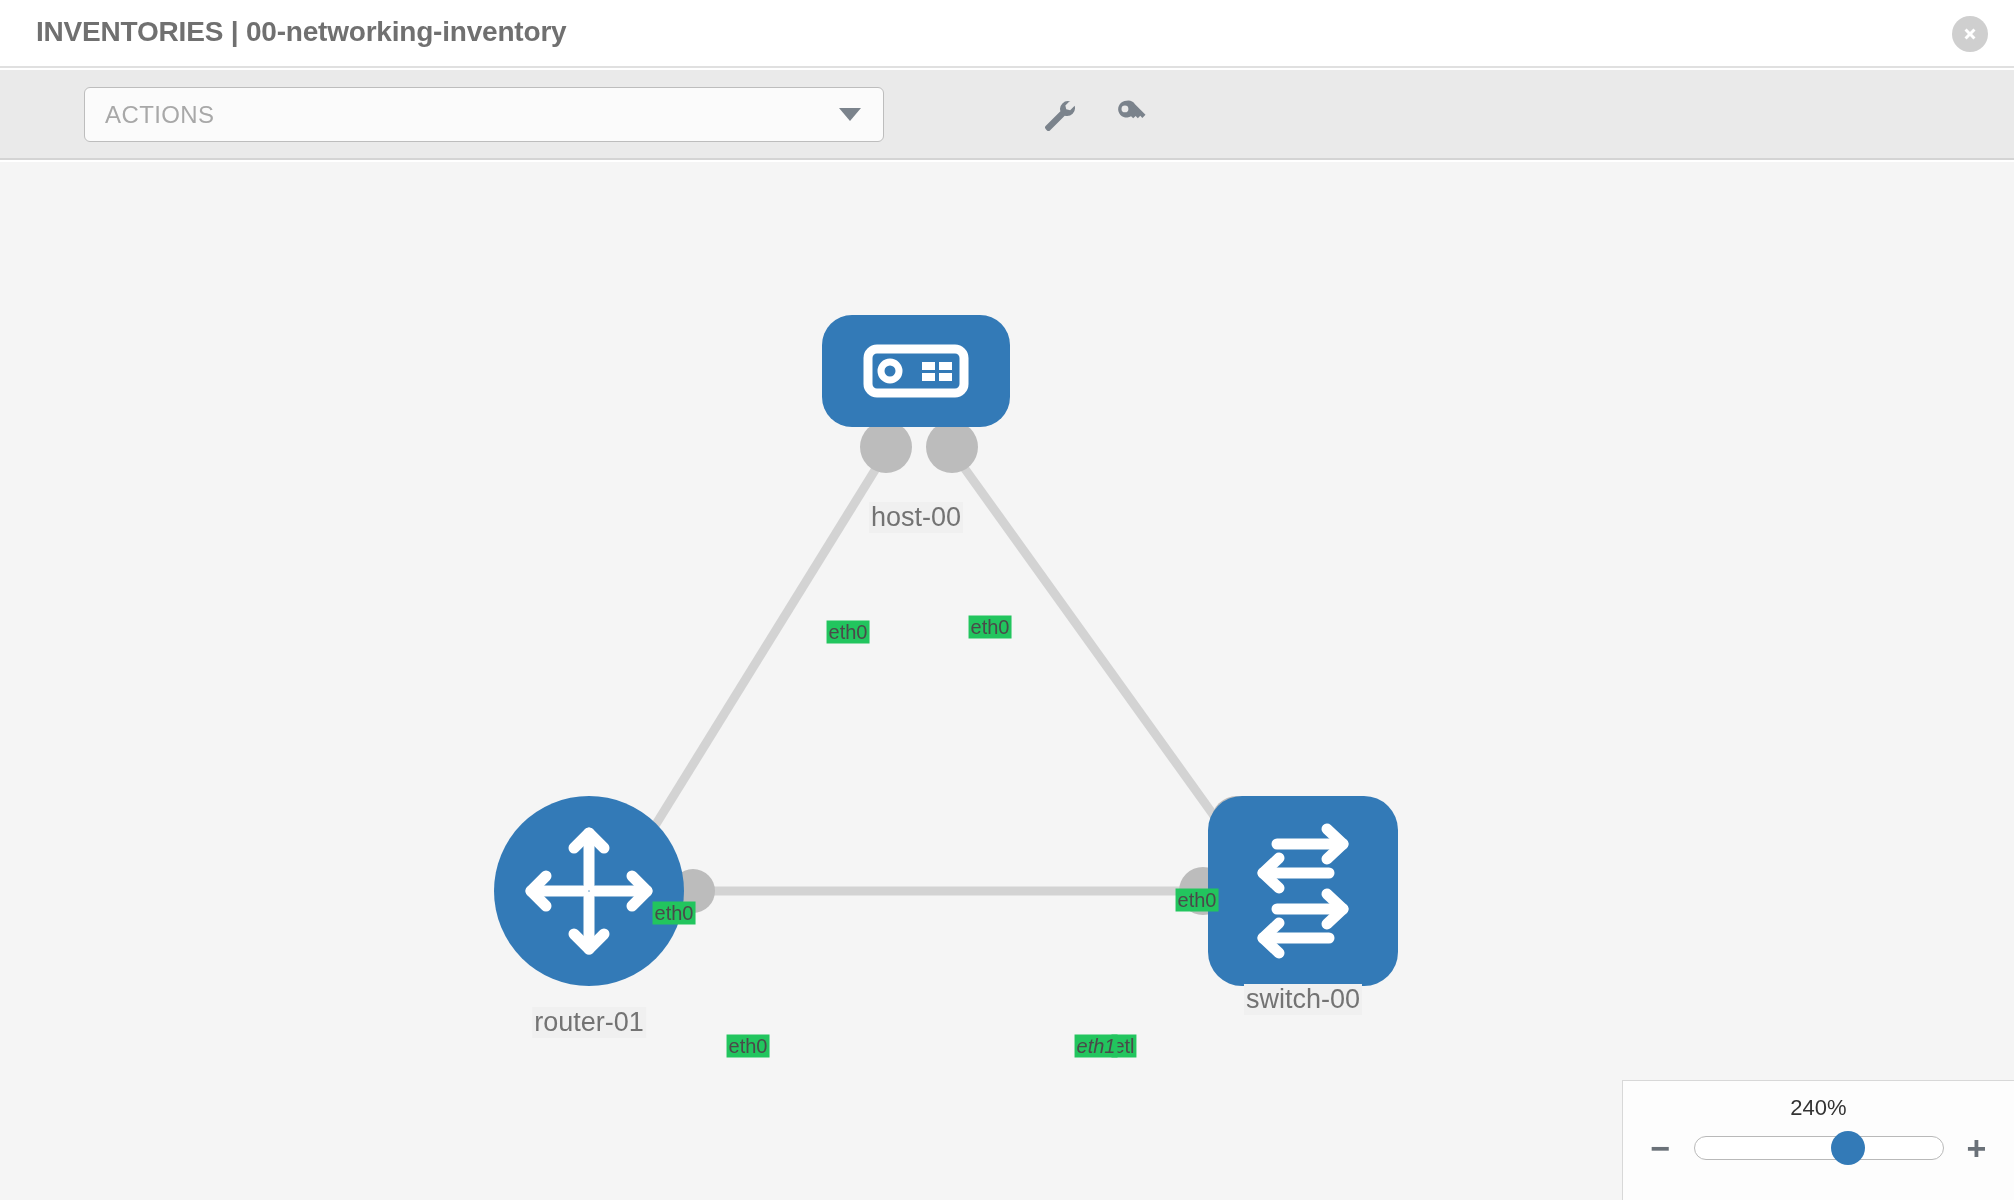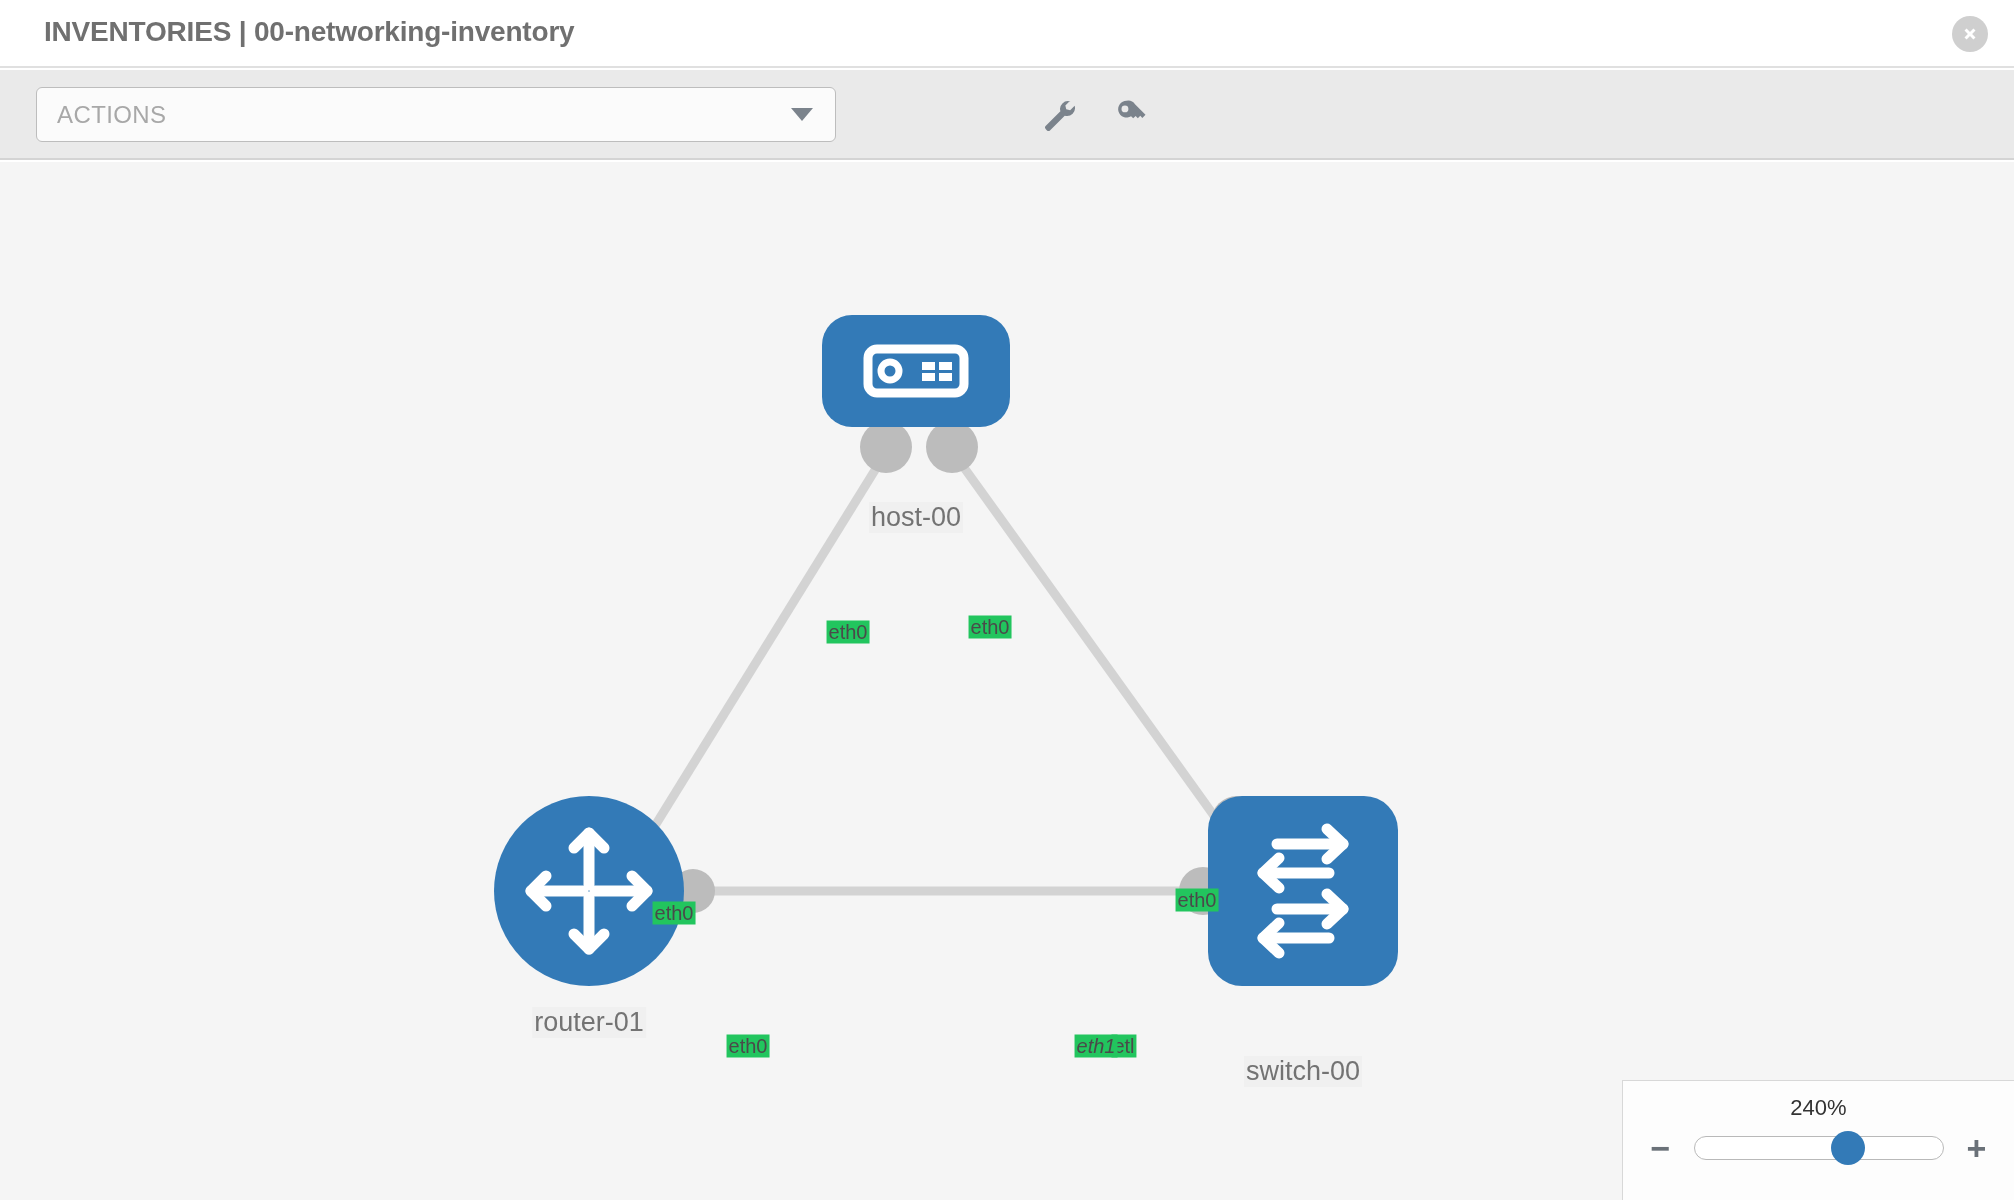--- a/index.html
+++ b/index.html
@@ -13,21 +13,21 @@
 
   
   .header {
     position: absolute; left: 0; top: 0; width: 2014px; height: 68px;
     background: #ffffff;
     border-bottom: 2px solid #e0e0e0;
   }
   .page-title {
     position: absolute; left: 36px; top: 16px;
     font-size: 28px; font-weight: bold; color: #707070;
-    letter-spacing: -0.2px; white-space: nowrap; margin-left: 8px;
+    letter-spacing: -0.2px; white-space: nowrap;
   }
   .close-btn {
     position: absolute; right: 26px; top: 16px;
     width: 36px; height: 36px; border-radius: 50%;
     background: #cfcfcf;
     display: flex; align-items: center; justify-content: center;
     cursor: pointer;
   }
   .close-btn svg { display: block; }
 
@@ -35,20 +35,21 @@
   .toolbar {
     position: absolute; left: 0; top: 70px; width: 2014px; height: 90px;
     background: #eaeaea;
     border-bottom: 2px solid #d4d4d4;
   }
   .select-box {
     position: absolute; border: 1px solid #bdbdbd; border-radius: 6px;
     background: #fbfbfb;
     display: flex; align-items: center;
     cursor: pointer;
+    margin-left: 48px;
   }
   .actions-select { left: 36px; top: 17px; width: 800px; height: 55px; }
   .search-select  { left: 1180px; top: 17px; width: 795px; height: 55px; }
   .select-label {
     flex: 1; padding-left: 20px;
     font-size: 24px; color: #a8a8a8; letter-spacing: 0.4px;
     white-space: nowrap; overflow: hidden;
   }
   .caret {
     width: 0; height: 0; margin-right: 22px;
@@ -202,21 +203,21 @@
           <path d="M-26 18 L40 18"></path>
             <path d="M24 3 L40 18 L24 33"></path>
           <path d="M26 47 L-40 47"></path>
             <path d="M-24 32 L-40 47 L-24 62"></path>
         </g>
       </g>
     </svg>
 
     <div class="node-label" style="left:916px; top:340px;">host-00</div>
     <div class="node-label" style="left:589px; top:845px;">router-01</div>
-    <div class="node-label" style="left:1303px; top:894px;">switch-00</div>
+    <div class="node-label" style="left:1303px; top:822px;">switch-00</div>
 
     <div class="iface-label" style="left:848px; top:470px;">eth0</div>
     <div class="iface-label" style="left:990px; top:465px;">eth0</div>
     <div class="iface-label" style="left:674px; top:751px;">eth0</div>
     <div class="iface-label" style="left:1197px; top:738px;">eth0</div>
     <div class="iface-label" style="left:748px; top:884px;">eth0</div>
     <div class="iface-label" style="left:1124px; top:884px;">etl</div>
     <div class="iface-label" style="left:1096px; top:884px;font-style:italic;">eth1</div>
 
     <div class="zoom-panel">

